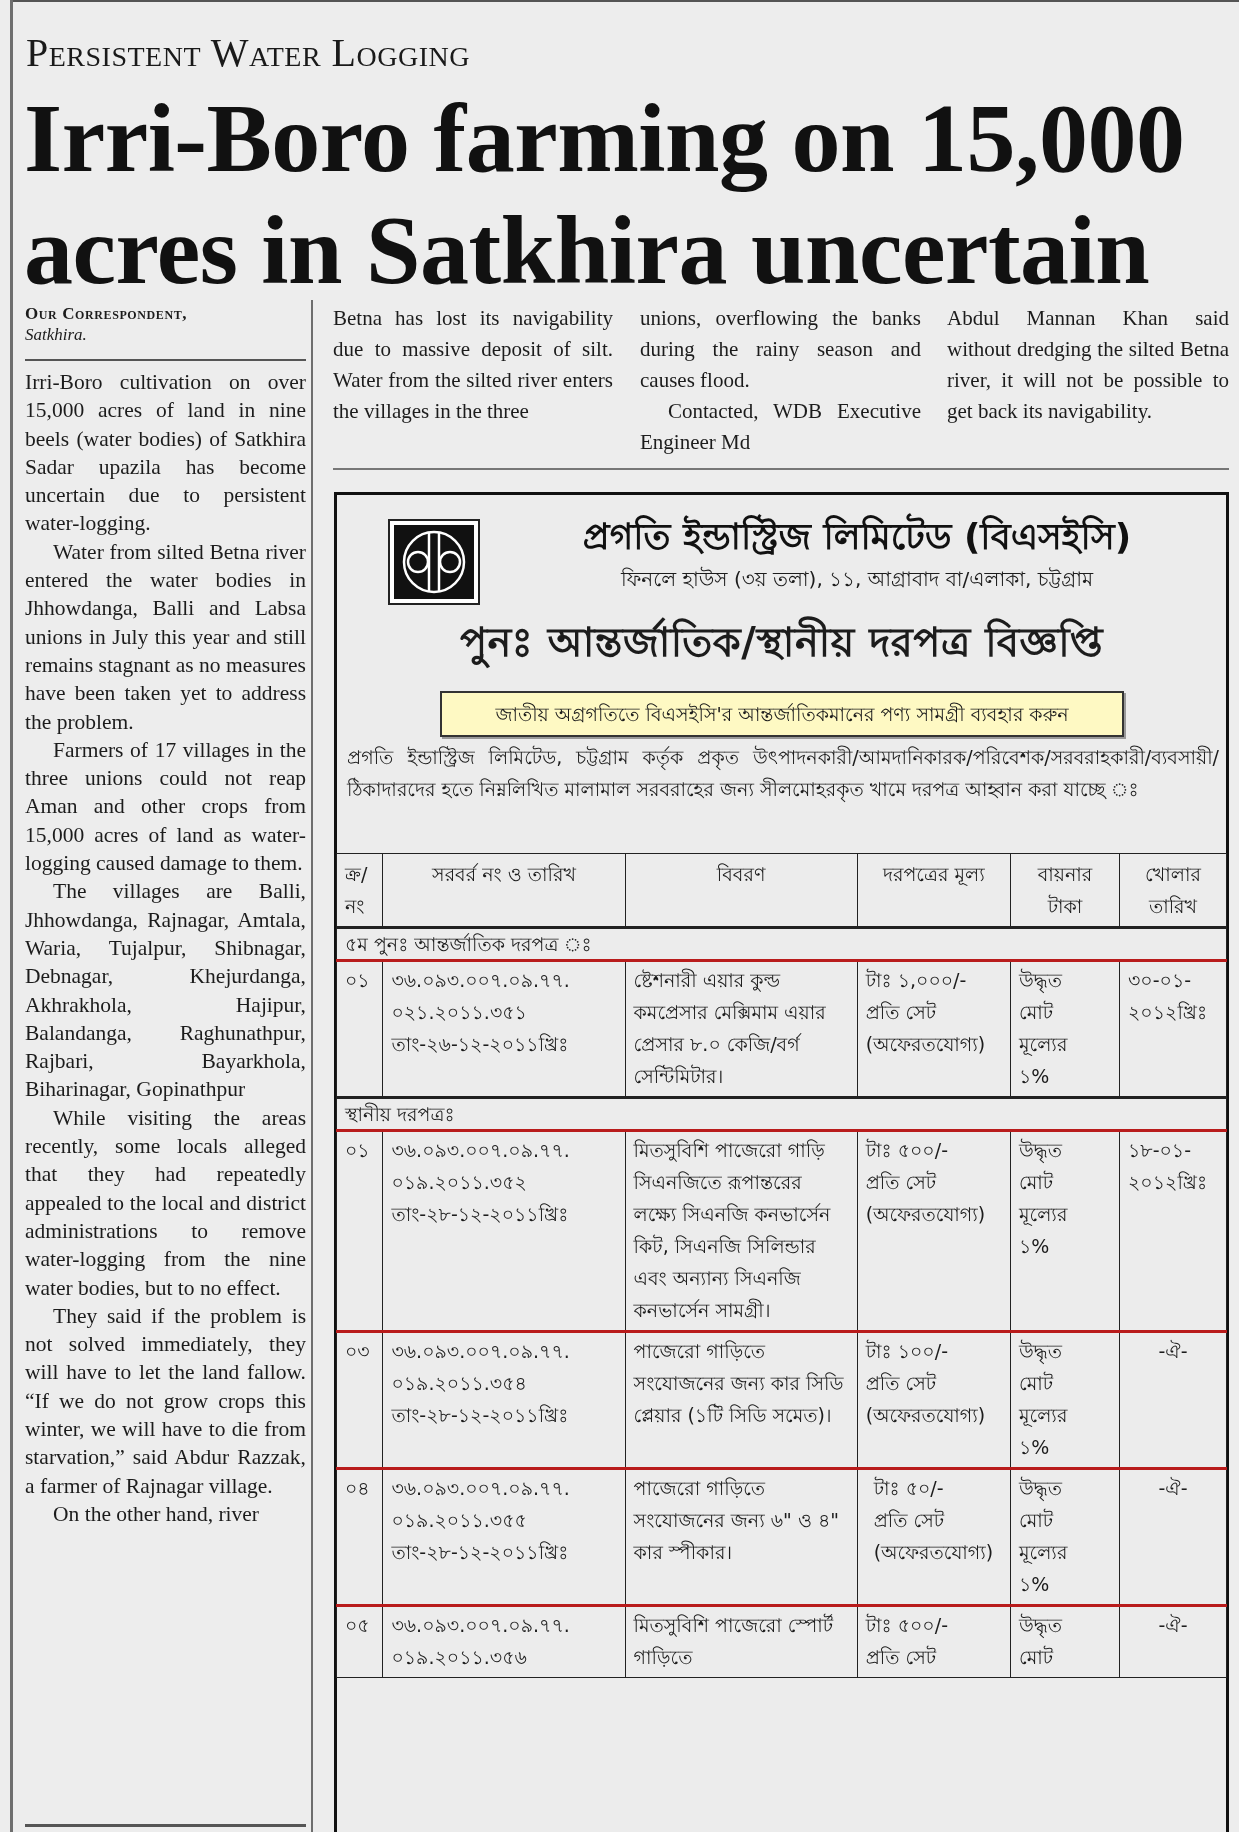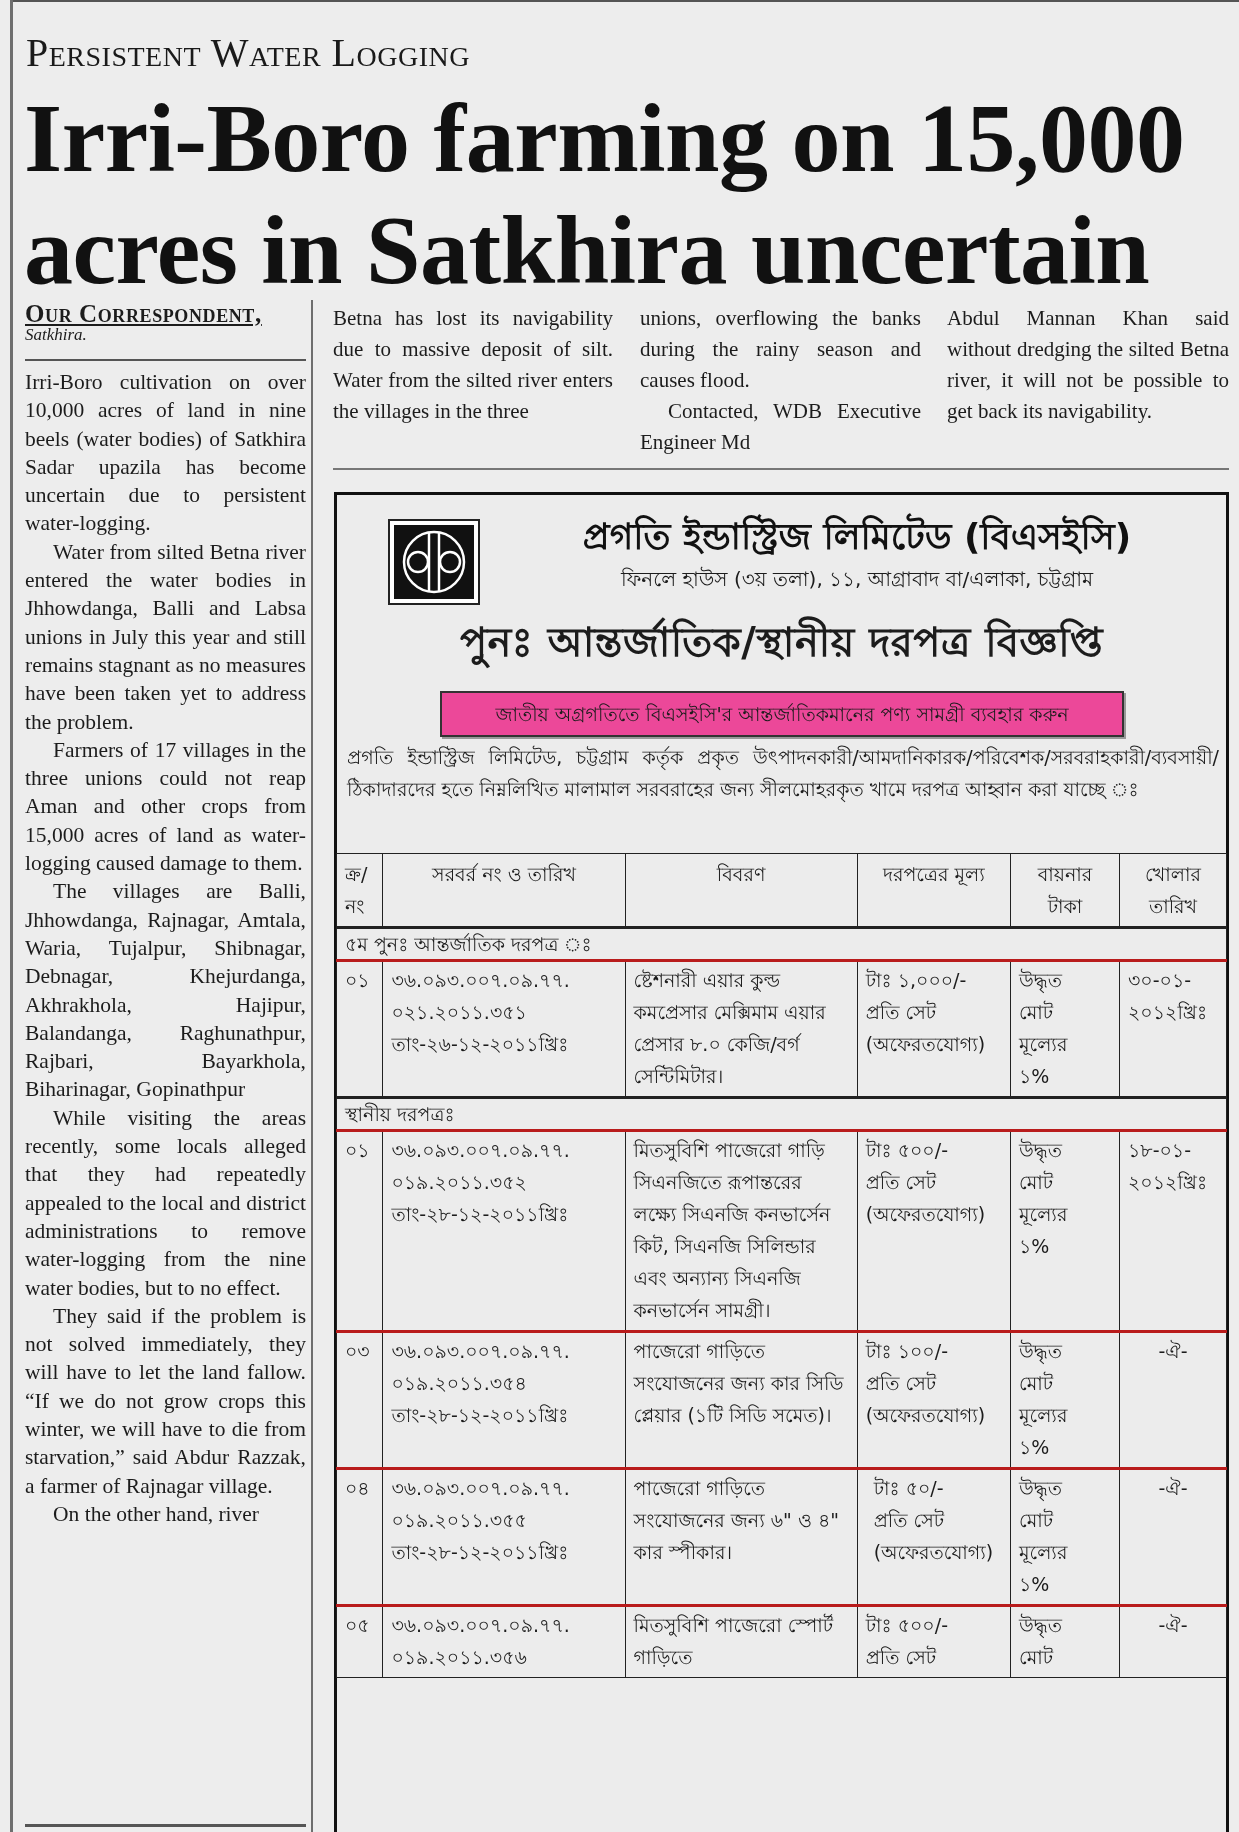--- a/index.html
+++ b/index.html
@@ -6,21 +6,21 @@
   html, body { width: 1239px; height: 1832px; overflow: hidden; background: #ededed; }
   body { position: relative; font-family: "DejaVu Serif", serif; color: #1c1c1c; }
 
   .left-rule { position: absolute; left: 10px; top: 0; width: 3px; height: 1832px; background: #6e6e6e; }
   .top-rule { position: absolute; left: 12px; top: 0; width: 1227px; height: 2px; background: #555; }
 
   .kicker { position: absolute; left: 26px; top: 30px; font-family: "Liberation Serif", serif; font-size: 40px; letter-spacing: 0.5px; color: #1a1a1a; font-variant: small-caps; line-height: 46px; }
   .headline { position: absolute; left: 24px; top: 82px; width: 1215px; font-family: "Liberation Serif", serif; font-weight: bold; font-size: 98px; line-height: 112px; color: #111; letter-spacing: -0.5px; white-space: nowrap; }
 
   .byline { position: absolute; left: 25px; top: 303px; width: 280px; }
-  .byline .name { font-family: "Liberation Serif", serif; font-weight: bold; font-size: 25px; font-variant: small-caps; letter-spacing: 0.6px; line-height: 22px; text-decoration: underline; }
+  .byline .name { font-family: "Liberation Serif", serif; font-weight: bold; font-size: 17px; font-variant: small-caps; letter-spacing: 0.6px; line-height: 22px; }
   .byline .place { font-family: "Liberation Serif", serif; font-style: italic; font-size: 17px; line-height: 20px; }
   .byline-rule { position: absolute; left: 25px; top: 359px; width: 281px; height: 2px; background: #555; }
 
   .col1 { position: absolute; left: 25px; top: 368px; width: 281px; font-family: "Liberation Serif", serif; font-size: 21.5px; line-height: 28.3px; text-align: justify; }
   .col1 p { text-indent: 0; }
   .col1 p.ind { text-indent: 28px; }
   .col1-rule { position: absolute; left: 311px; top: 300px; width: 2px; height: 1532px; background: #6e6e6e; }
   .col1-bottom { position: absolute; left: 25px; top: 1824px; width: 281px; height: 3px; background: #555; }
 
   .cols { position: absolute; top: 303px; font-family: "Liberation Serif", serif; font-size: 21px; line-height: 31px; text-align: justify; }
@@ -29,21 +29,21 @@
   .c4 { left: 947px; width: 282px; }
   .cols p.ind { text-indent: 28px; }
   .cols-rule { position: absolute; left: 333px; top: 468px; width: 896px; height: 2px; background: #777; }
 
   .ad { position: absolute; left: 334px; top: 492px; width: 895px; height: 1340px; border: 3px solid #111; border-bottom: none; background: #ececec; font-family: "DejaVu Sans", sans-serif; }
   .logo { position: absolute; left: 51px; top: 24px; width: 92px; height: 86px; border: 2px solid #222; background: #fff; padding: 4px; }
   .logo-inner { width: 100%; height: 100%; background: #111; display: flex; align-items: center; justify-content: center; }
   .company { position: absolute; left: 150px; top: 18px; width: 740px; text-align: center; font-size: 36px; font-weight: bold; line-height: 48px; color: #111; }
   .address { position: absolute; left: 150px; top: 70px; width: 740px; text-align: center; font-size: 20px; line-height: 28px; }
   .adtitle { position: absolute; left: 0; top: 118px; width: 889px; text-align: center; font-size: 40px; font-weight: bold; line-height: 58px; letter-spacing: 0.5px; }
-  .slogan { position: absolute; left: 103px; top: 196px; width: 684px; height: 46px; border: 2px solid #333; box-shadow: 2px 2px 0 #999; text-align: center; font-size: 19px; line-height: 42px; background: #ec4899; }
+  .slogan { position: absolute; left: 103px; top: 196px; width: 684px; height: 46px; border: 2px solid #333; box-shadow: 2px 2px 0 #999; text-align: center; font-size: 19px; line-height: 42px; background: #fef9c3; }
   .intro { position: absolute; left: 10px; top: 246px; width: 872px; font-size: 19px; line-height: 32px; text-align: justify; text-align-last: left; }
 
   table.tender { position: absolute; left: -1px; top: 358px; width: 891px; border-collapse: collapse; font-size: 19px; line-height: 32px; }
   table.tender td, table.tender th { border: 1.5px solid #222; vertical-align: top; padding: 2px 8px 4px 8px; font-weight: normal; text-align: left; }
   table.tender th { text-align: center; padding-top: 4px; }
   table.tender th.sl { text-align: left; }
   table.tender th.price { text-align: center; }
   table.tender th.close { text-align: center; }
   table.tender td.section { font-weight: normal; padding: 0 8px; line-height: 30px; border-top: 3px solid #222; }
   table.tender tr.row td { border-top: 3px solid #b91c1c; }
@@ -62,21 +62,21 @@
   <div>acres in Satkhira uncertain</div>
 </div>
 
 <div class="byline">
   <div class="name">Our Correspondent,</div>
   <div class="place">Satkhira.</div>
 </div>
 <div class="byline-rule"></div>
 
 <div class="col1">
-  <p>Irri-Boro cultivation on over 10,000 acres of land in nine beels (water bodies) of Satkhira Sadar upazila has become uncertain due to persistent water-logging.</p>
+  <p>Irri-Boro cultivation on over 15,000 acres of land in nine beels (water bodies) of Satkhira Sadar upazila has become uncertain due to persistent water-logging.</p>
   <p class="ind">Water from silted Betna river entered the water bodies in Jhhowdanga, Balli and Labsa unions in July this year and still remains stagnant as no measures have been taken yet to address the problem.</p>
   <p class="ind">Farmers of 17 villages in the three unions could not reap Aman and other crops from 15,000 acres of land as water-logging caused damage to them.</p>
   <p class="ind">The villages are Balli, Jhhowdanga, Rajnagar, Amtala, Waria, Tujalpur, Shibnagar, Debnagar, Khejurdanga, Akhrakhola, Hajipur, Balandanga, Raghunathpur, Rajbari, Bayarkhola, Biharinagar, Gopinathpur</p>
   <p class="ind">While visiting the areas recently, some locals alleged that they had repeatedly appealed to the local and district administrations to remove water-logging from the nine water bodies, but to no effect.</p>
   <p class="ind">They said if the problem is not solved immediately, they will have to let the land fallow. “If we do not grow crops this winter, we will have to die from starvation,” said Abdur Razzak, a farmer of Rajnagar village.</p>
   <p class="ind">On the other hand, river</p>
 </div>
 <div class="col1-rule"></div>
 <div class="col1-bottom"></div>
 

